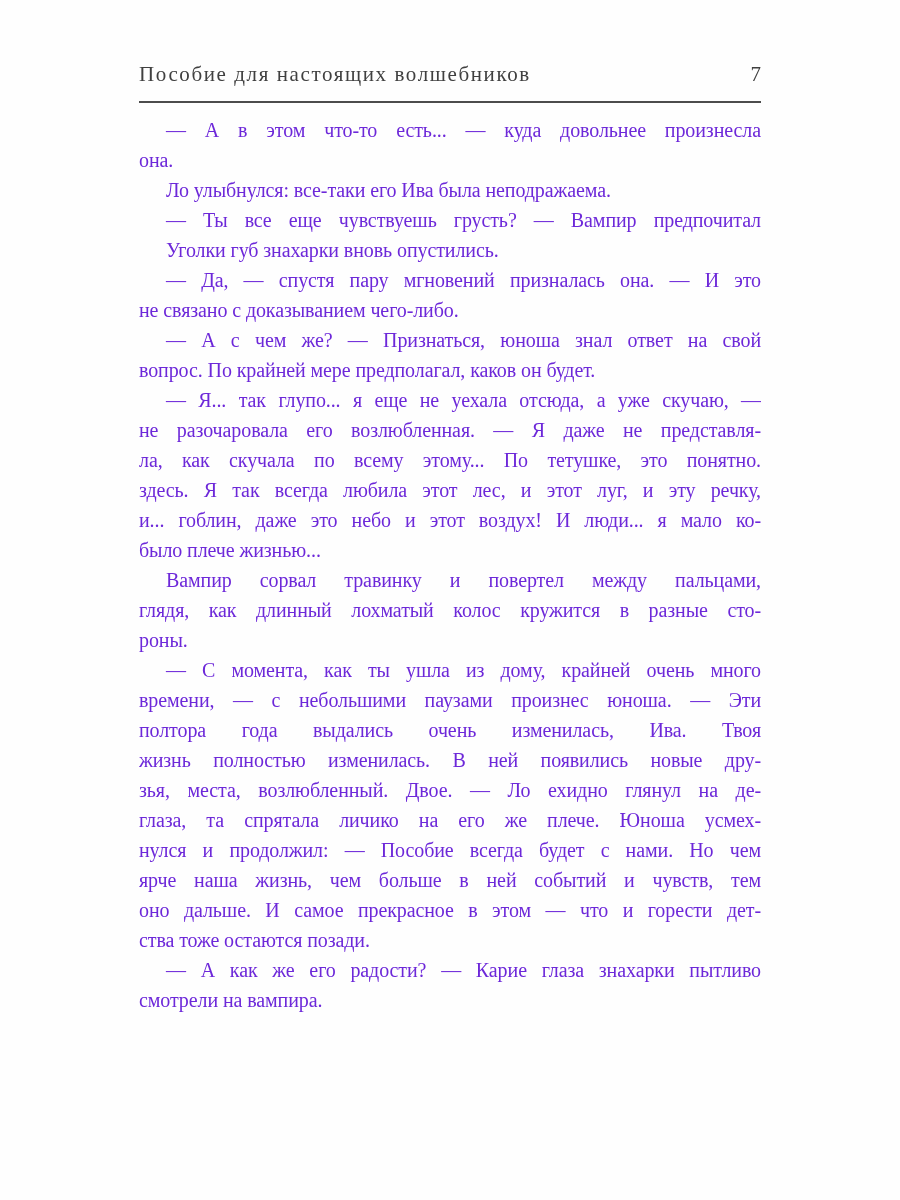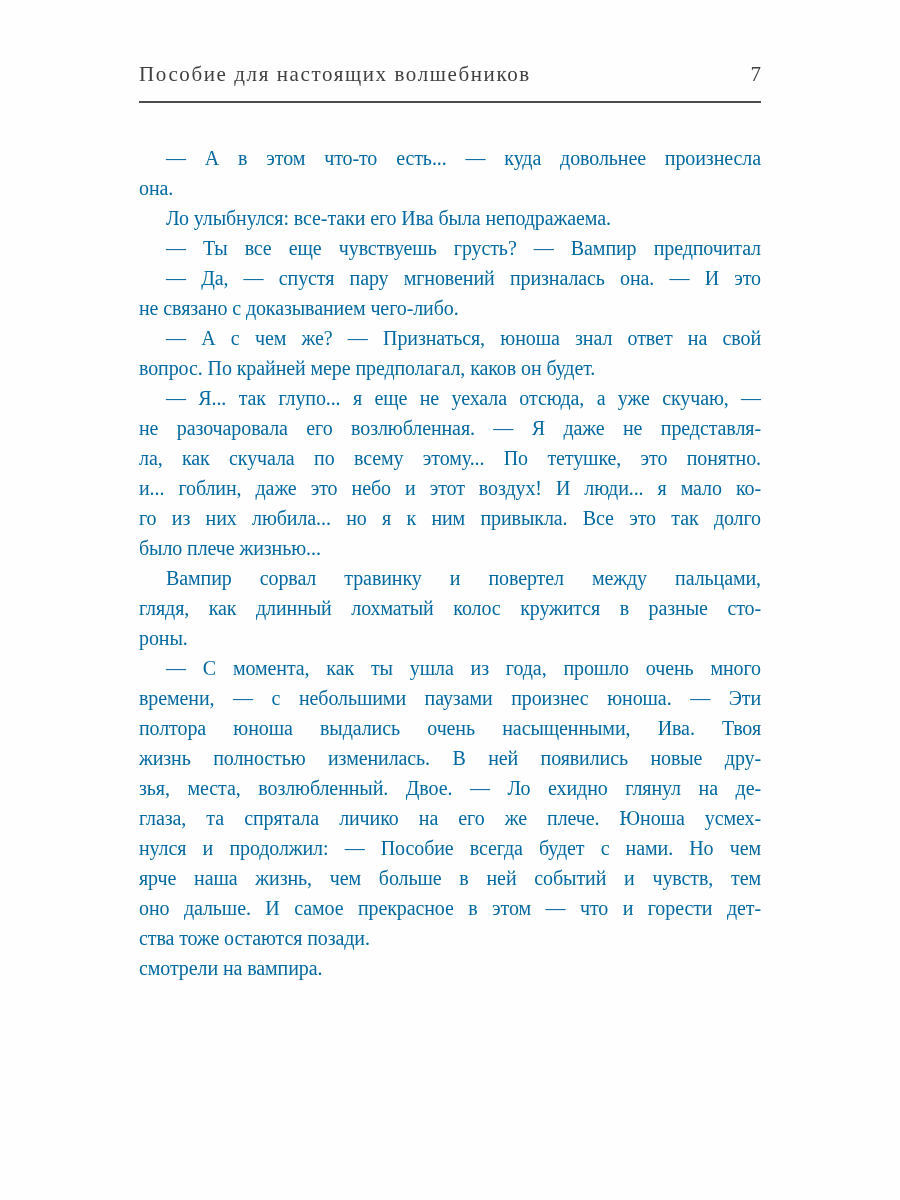--- a/index.html
+++ b/index.html
@@ -29,23 +29,23 @@
   }
   .running-head .title { letter-spacing: 1.6px; }
   .running-head .pagenum { letter-spacing: 0; }
   .head-rule {
     margin-top: 13px;
     border: none;
     border-top: 2px solid #4c4c4c;
     height: 0;
   }
   .body-text {
-    margin-top: 40px;
+    margin-top: 12px;
     font-size: 20px;
-    color: #0369a1;
+    color: #6d28d9;
   }
   .line {
     height: 30px;
     line-height: 30px;
     white-space: nowrap;
     overflow: hidden;
     text-align: justify;
     text-align-last: justify;
     letter-spacing: -0.1px;
   }
@@ -67,50 +67,54 @@
           <div class="line first">— А в этом что-то есть... — куда довольнее произнесла</div>
           <div class="line last">она.</div>
         </div>
         <div>
           <div class="line first last">Ло улыбнулся: все-таки его Ива была неподражаема.</div>
         </div>
         <div>
           <div class="line first">— Ты все еще чувствуешь грусть? — Вампир предпочитал</div>
         </div>
         <div>
+          <div class="line first last">Уголки губ знахарки вновь опустились.</div>
+        </div>
+        <div>
           <div class="line first">— Да, — спустя пару мгновений призналась она. — И это</div>
           <div class="line last">не связано с доказыванием чего-либо.</div>
         </div>
         <div>
           <div class="line first">— А с чем же? — Признаться, юноша знал ответ на свой</div>
           <div class="line last">вопрос. По крайней мере предполагал, каков он будет.</div>
         </div>
         <div>
           <div class="line first">— Я... так глупо... я еще не уехала отсюда, а уже скучаю, —</div>
           <div class="line">не разочаровала его возлюбленная. — Я даже не представля-</div>
           <div class="line">ла, как скучала по всему этому... По тетушке, это понятно.</div>
+          <div class="line">здесь. Я так всегда любила этот лес, и этот луг, и эту речку,</div>
           <div class="line">и... гоблин, даже это небо и этот воздух! И люди... я мало ко-</div>
-          <div class="line">го из них любила... но я к ним привыкла. Все это так долго</div>
           <div class="line last">было плече жизнью...</div>
         </div>
         <div>
           <div class="line first">Вампир сорвал травинку и повертел между пальцами,</div>
           <div class="line">глядя, как длинный лохматый колос кружится в разные сто-</div>
           <div class="line last">роны.</div>
         </div>
         <div>
-          <div class="line first">— С момента, как ты ушла из года, прошло очень много</div>
+          <div class="line first">— С момента, как ты ушла из дому, крайней очень много</div>
           <div class="line">времени, — с небольшими паузами произнес юноша. — Эти</div>
-          <div class="line">полтора юноша выдались очень насыщенными, Ива. Твоя</div>
+          <div class="line">полтора года выдались очень изменилась, Ива. Твоя</div>
           <div class="line">жизнь полностью изменилась. В ней появились новые дру-</div>
           <div class="line">зья, места, возлюбленный. Двое. — Ло ехидно глянул на де-</div>
           <div class="line">глаза, та спрятала личико на его же плече. Юноша усмех-</div>
           <div class="line">нулся и продолжил: — Пособие всегда будет с нами. Но чем</div>
           <div class="line">ярче наша жизнь, чем больше в ней событий и чувств, тем</div>
           <div class="line">оно дальше. И самое прекрасное в этом — что и горести дет-</div>
           <div class="line last">ства тоже остаются позади.</div>
         </div>
         <div>
+          <div class="line first">— А как же его радости? — Карие глаза знахарки пытливо</div>
           <div class="line last">смотрели на вампира.</div>
         </div>
       </div>
   </div>
 </div>
 
 </body></html>

